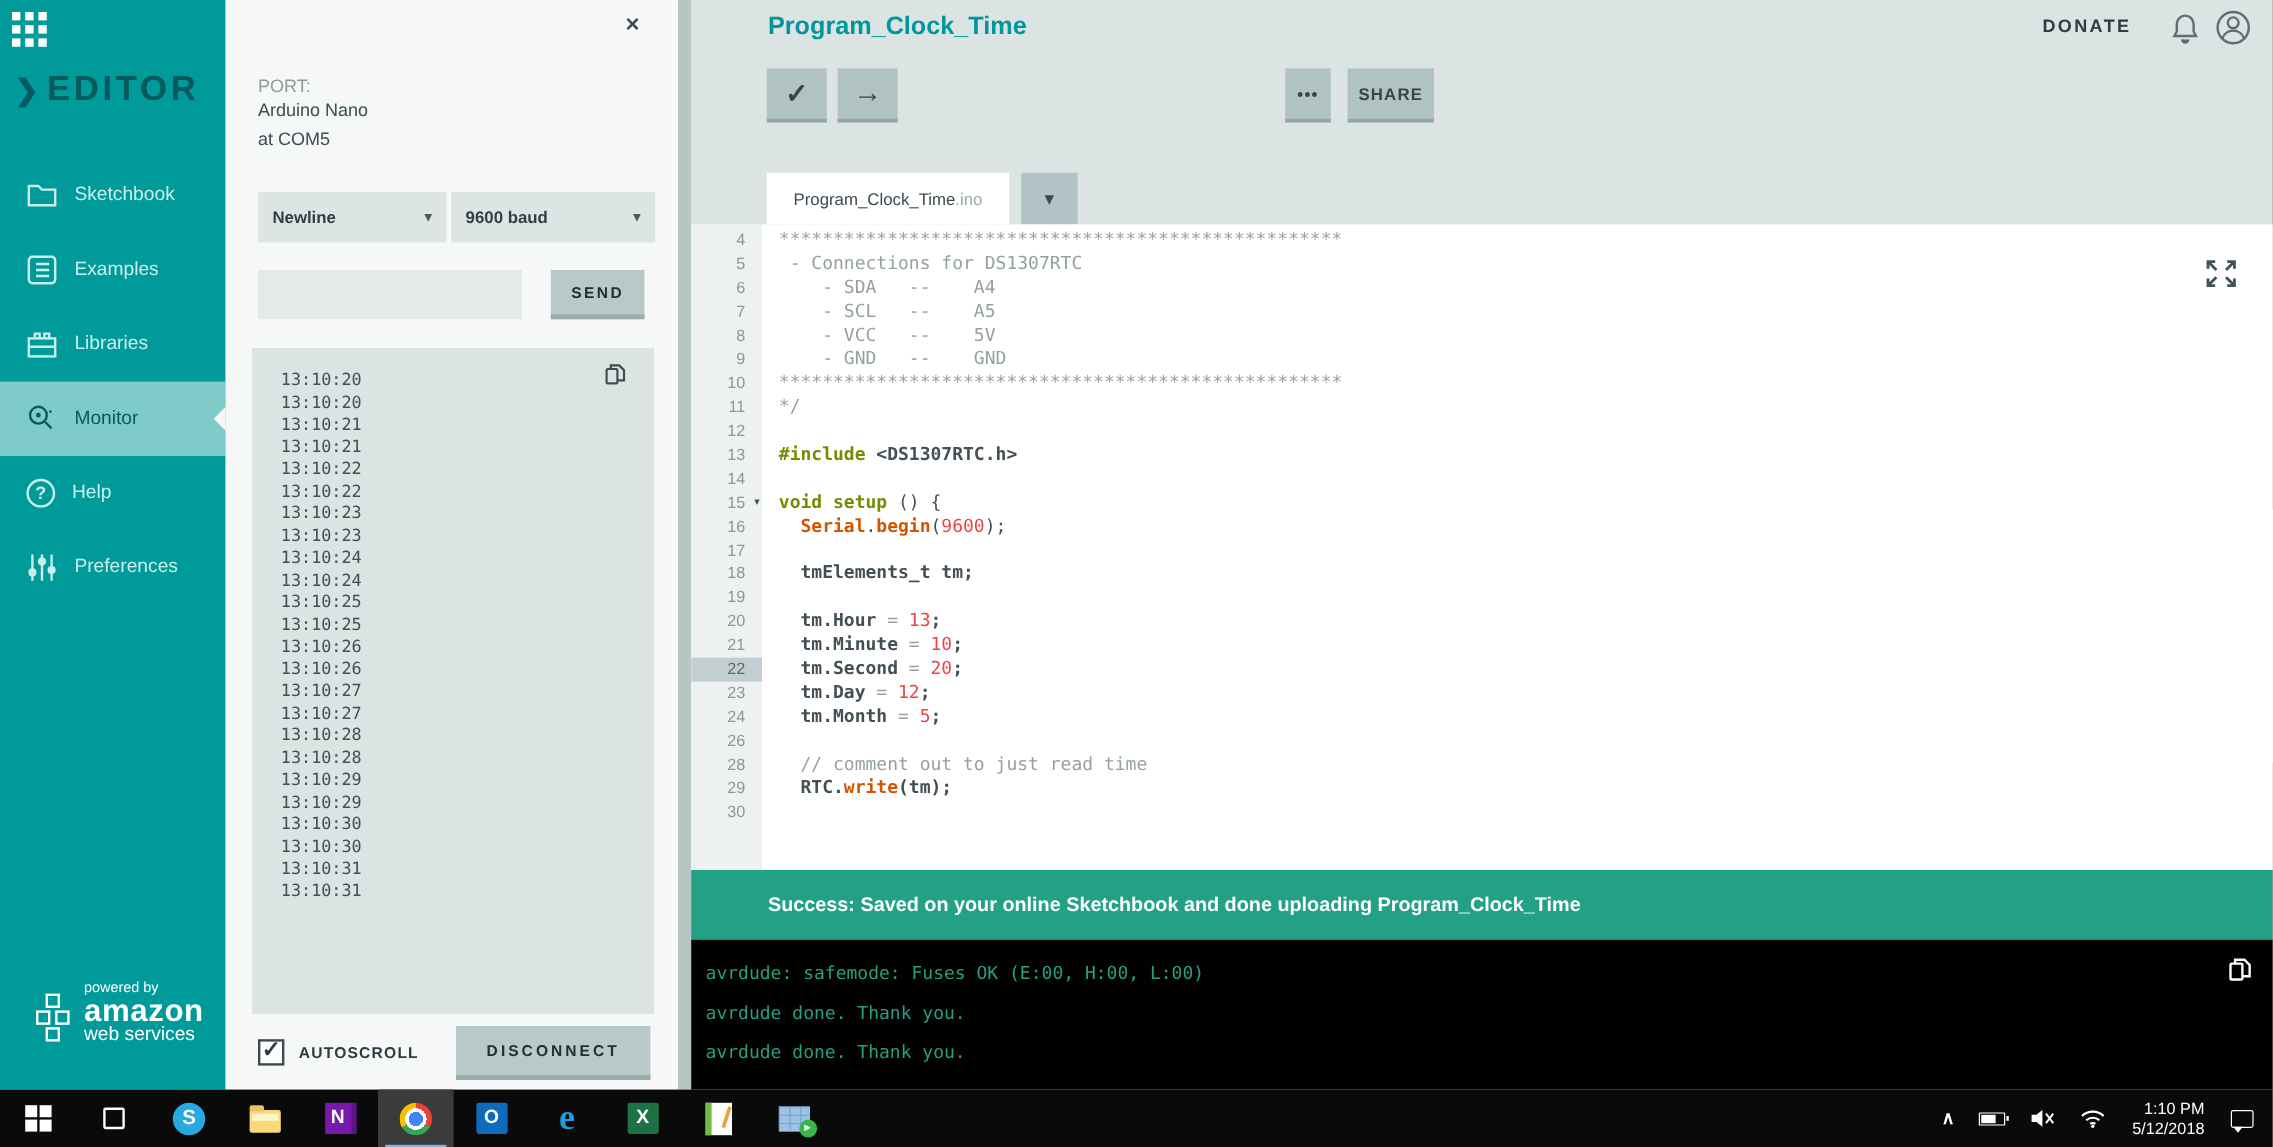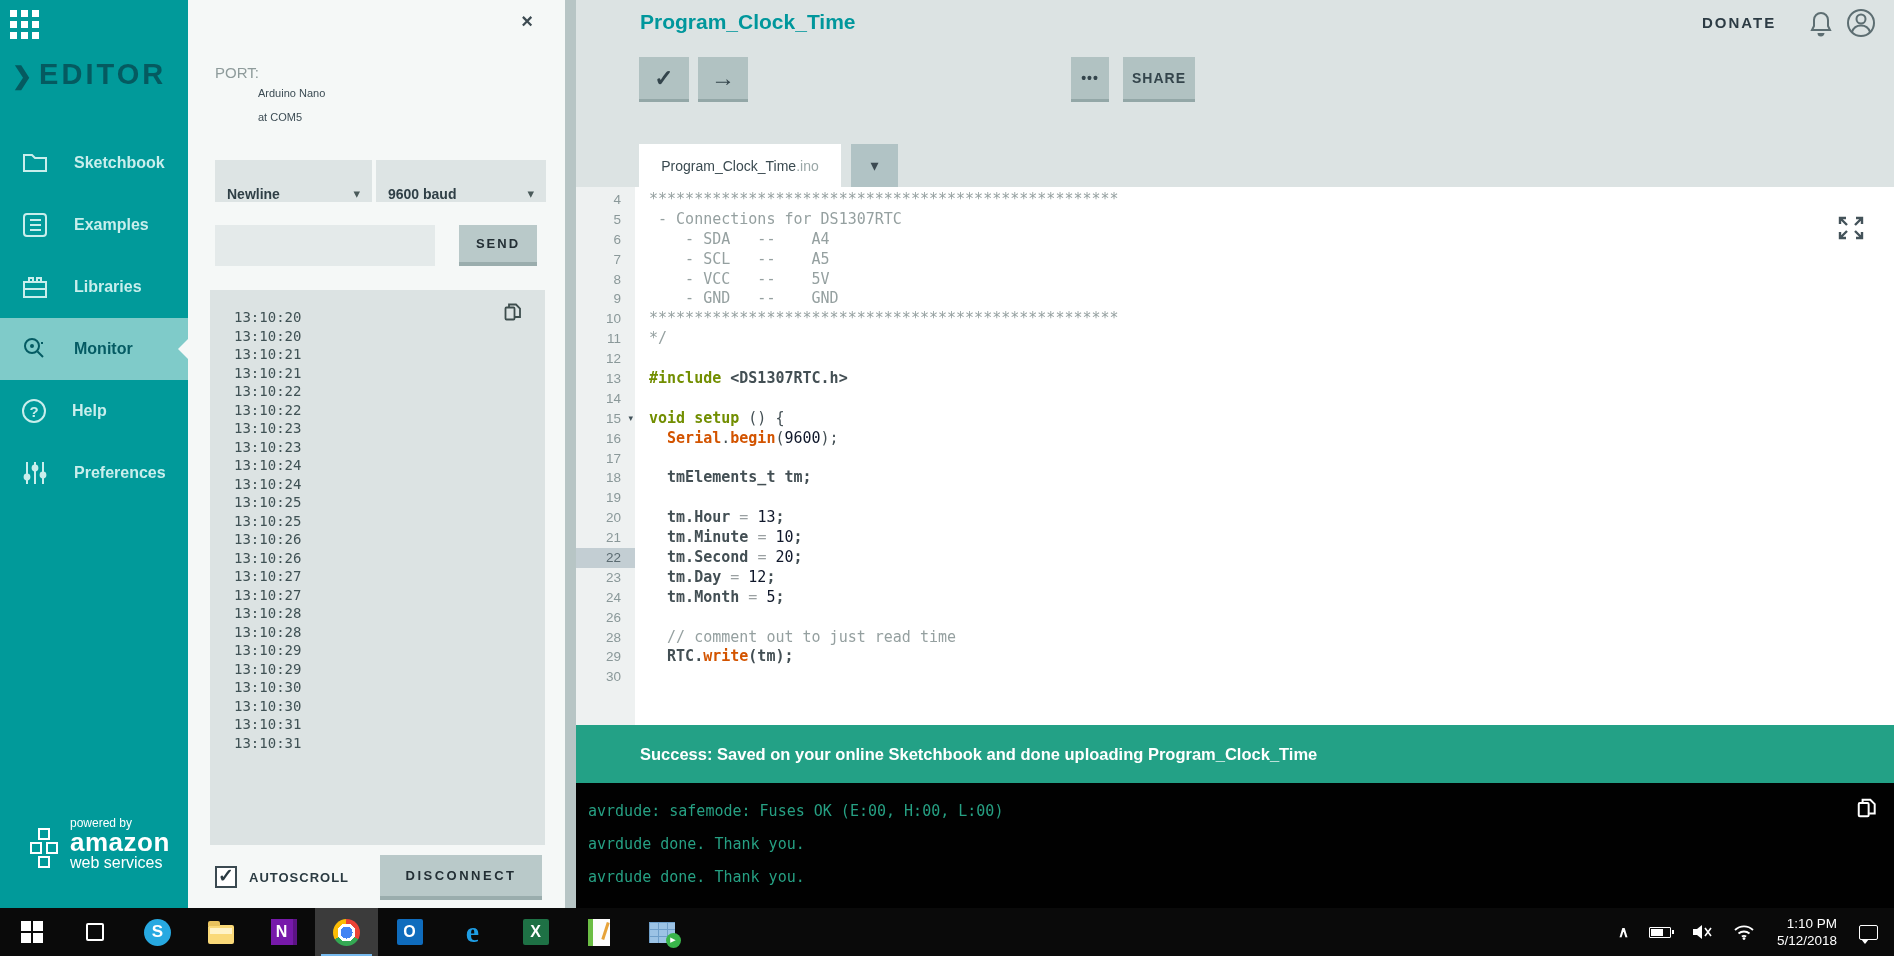--- a/index.html
+++ b/index.html
@@ -10,42 +10,42 @@
   .sidebar { position:absolute; left:0; top:0; width:188px; height:908px; background:#019a9a; }
   .grid-icon { position:absolute; left:10px; top:10px; width:38px; height:38px; display:grid;
     grid-template-columns:repeat(3,7px); grid-template-rows:repeat(3,7px); gap:4px; cursor:pointer; }
   .grid-icon i { background:#fff; }
   .logo { position:absolute; left:12px; top:58px; font-size:29px; font-weight:bold; color:#055a60;
     letter-spacing:3px; white-space:nowrap; }
   .logo .chev { font-size:24px; margin-right:4px; }
   .nav { position:absolute; left:0; top:132px; width:188px; }
   .nav-item { position:relative; height:62px; display:flex; align-items:center; padding-left:22px;
     color:#c9eeec; cursor:pointer; }
-  .nav-item .nav-label { font-size:16px; font-weight:bold; margin-left:26px; }
+  .nav-item .nav-label { font-size:16px; font-weight:normal; margin-left:14px; }
   .nav-item svg, .nav-item .circ { flex:0 0 auto; }
   .nav-item.active { background:#7fcbc9; color:#045b63; }
   .nav-item.active::after { content:""; position:absolute; right:0; top:50%; margin-top:-10px;
     border-top:10px solid transparent; border-bottom:10px solid transparent; border-right:10px solid #f5f8f7; }
   .circ { width:24px; height:24px; border:2px solid currentColor; border-radius:50%;
     display:flex; align-items:center; justify-content:center; font-size:15px; font-weight:bold; }
   .aws { position:absolute; left:30px; top:816px; color:#fff; display:flex; align-items:flex-start; }
   .aws-cubes { position:relative; width:34px; height:52px; margin-right:6px; margin-top:10px; }
   .aws-cubes i { position:absolute; width:12px; height:12px; border:2px solid #fff; background:#019a9a; }
   .aws-cubes i:nth-child(1){ left:8px; top:2px; } .aws-cubes i:nth-child(2){ left:0; top:16px; }
   .aws-cubes i:nth-child(3){ left:16px; top:16px; } .aws-cubes i:nth-child(4){ left:8px; top:30px; }
   .aws-line1 { font-size:12px; } .aws-line2 { font-size:26px; font-weight:bold; line-height:24px; letter-spacing:.5px; }
   .aws-line3 { font-size:16px; }
 
   
   .panel { position:absolute; left:188px; top:0; width:377px; height:908px; background:#f5f8f7; }
   .panel-close { position:absolute; right:32px; top:10px; font-size:20px; color:#3d4b52; cursor:pointer; font-weight:bold; }
   .port-row { position:absolute; left:27px; top:64px; display:flex;flex-direction:column; }
   .port-label { font-size:15px; color:#8e9b9b; width:57px; }
-  .port-value { font-size:11px; color:#3c4c54; line-height:24px;margin-left:43px; }
-  .dd { position:absolute; height:42px; background:#dde4e4; display:flex; align-items:flex-end;
+  .port-value { font-size:15px; color:#3c4c54; line-height:24px; }
+  .dd { position:absolute; height:42px; background:#dde4e4; display:flex; align-items:center;
     padding:0 12px; cursor:pointer;gap:45px; }
   .dd-label { font-size:14px; font-weight:bold; color:#2f3f46; flex:1; }
   .caret::after { content:"▾"; font-size:13px; color:#4a5a5a; }
   .dd-newline { left:27px; top:160px; width:157px; }
   .dd-baud { left:188px; top:160px; width:170px; }
   .send-input { position:absolute; left:27px; top:225px; width:220px; height:41px; background:#e4eaea;
     border:none; outline:none; padding:0 10px; font-size:14px; color:#333; }
   .btn { background:#b9c9c9; border:none; border-bottom:4px solid #9aadad; color:#232f35;
     font-family:"Liberation Sans",sans-serif; font-weight:bold; cursor:pointer; }
   .send-btn { position:absolute; left:271px; top:225px; width:78px; height:41px; font-size:13px; letter-spacing:2px; }
@@ -94,21 +94,21 @@
   .editor::before { content:""; position:absolute; left:0; top:0; width:59px; height:538px; background:#eef1f1; }
   .code-lines { position:relative; padding-top:3px; }
   .code-line { display:flex; height:19.9px; line-height:19.9px; white-space:pre;
     font-family:"DejaVu Sans Mono", monospace; font-size:15px; }
   .gutter-num { position:relative; flex:0 0 59px; text-align:right; padding-right:14px;
     font-size:13.5px; color:#8a9899; font-family:"Liberation Sans",sans-serif; }
   .code-line.cur .gutter-num { background:#c3ced3; color:#5a6a70; }
   .gutter-num .fold { position:absolute; right:2px; top:0; font-size:9px; color:#42525a; }
   .code-text { padding-left:14px; }
   .tok-com{ color:#95a0a0; } .tok-kw{ color:#728e00; font-weight:bold; }
-  .tok-fn{ color:#d35400; font-weight:bold; } .tok-num{ color:#0f172a; }
+  .tok-fn{ color:#d35400; font-weight:bold; } .tok-num{ color:#ef4444; }
   .tok-op{ color:#9aa0a2; } .tok-b{ color:#434f54; font-weight:bold; } .tok-p{ color:#434f54; }
   .expand-icon { position:absolute; right:28px; top:28px; cursor:pointer; }
 
   
   .successbar { position:absolute; left:0; top:725px; width:1318px; height:58px; background:#23a186;
     display:flex; align-items:center; }
   .success-text { margin-left:64px; color:#fff; font-size:16.5px; font-weight:bold; }
   .console { position:absolute; left:0; top:783px; width:1318px; height:125px; background:#010101;
     padding:12px 0 0 12px; }
   .console-line { font-family:"DejaVu Sans Mono", monospace; font-size:15px; color:#26a083; line-height:33px; }

